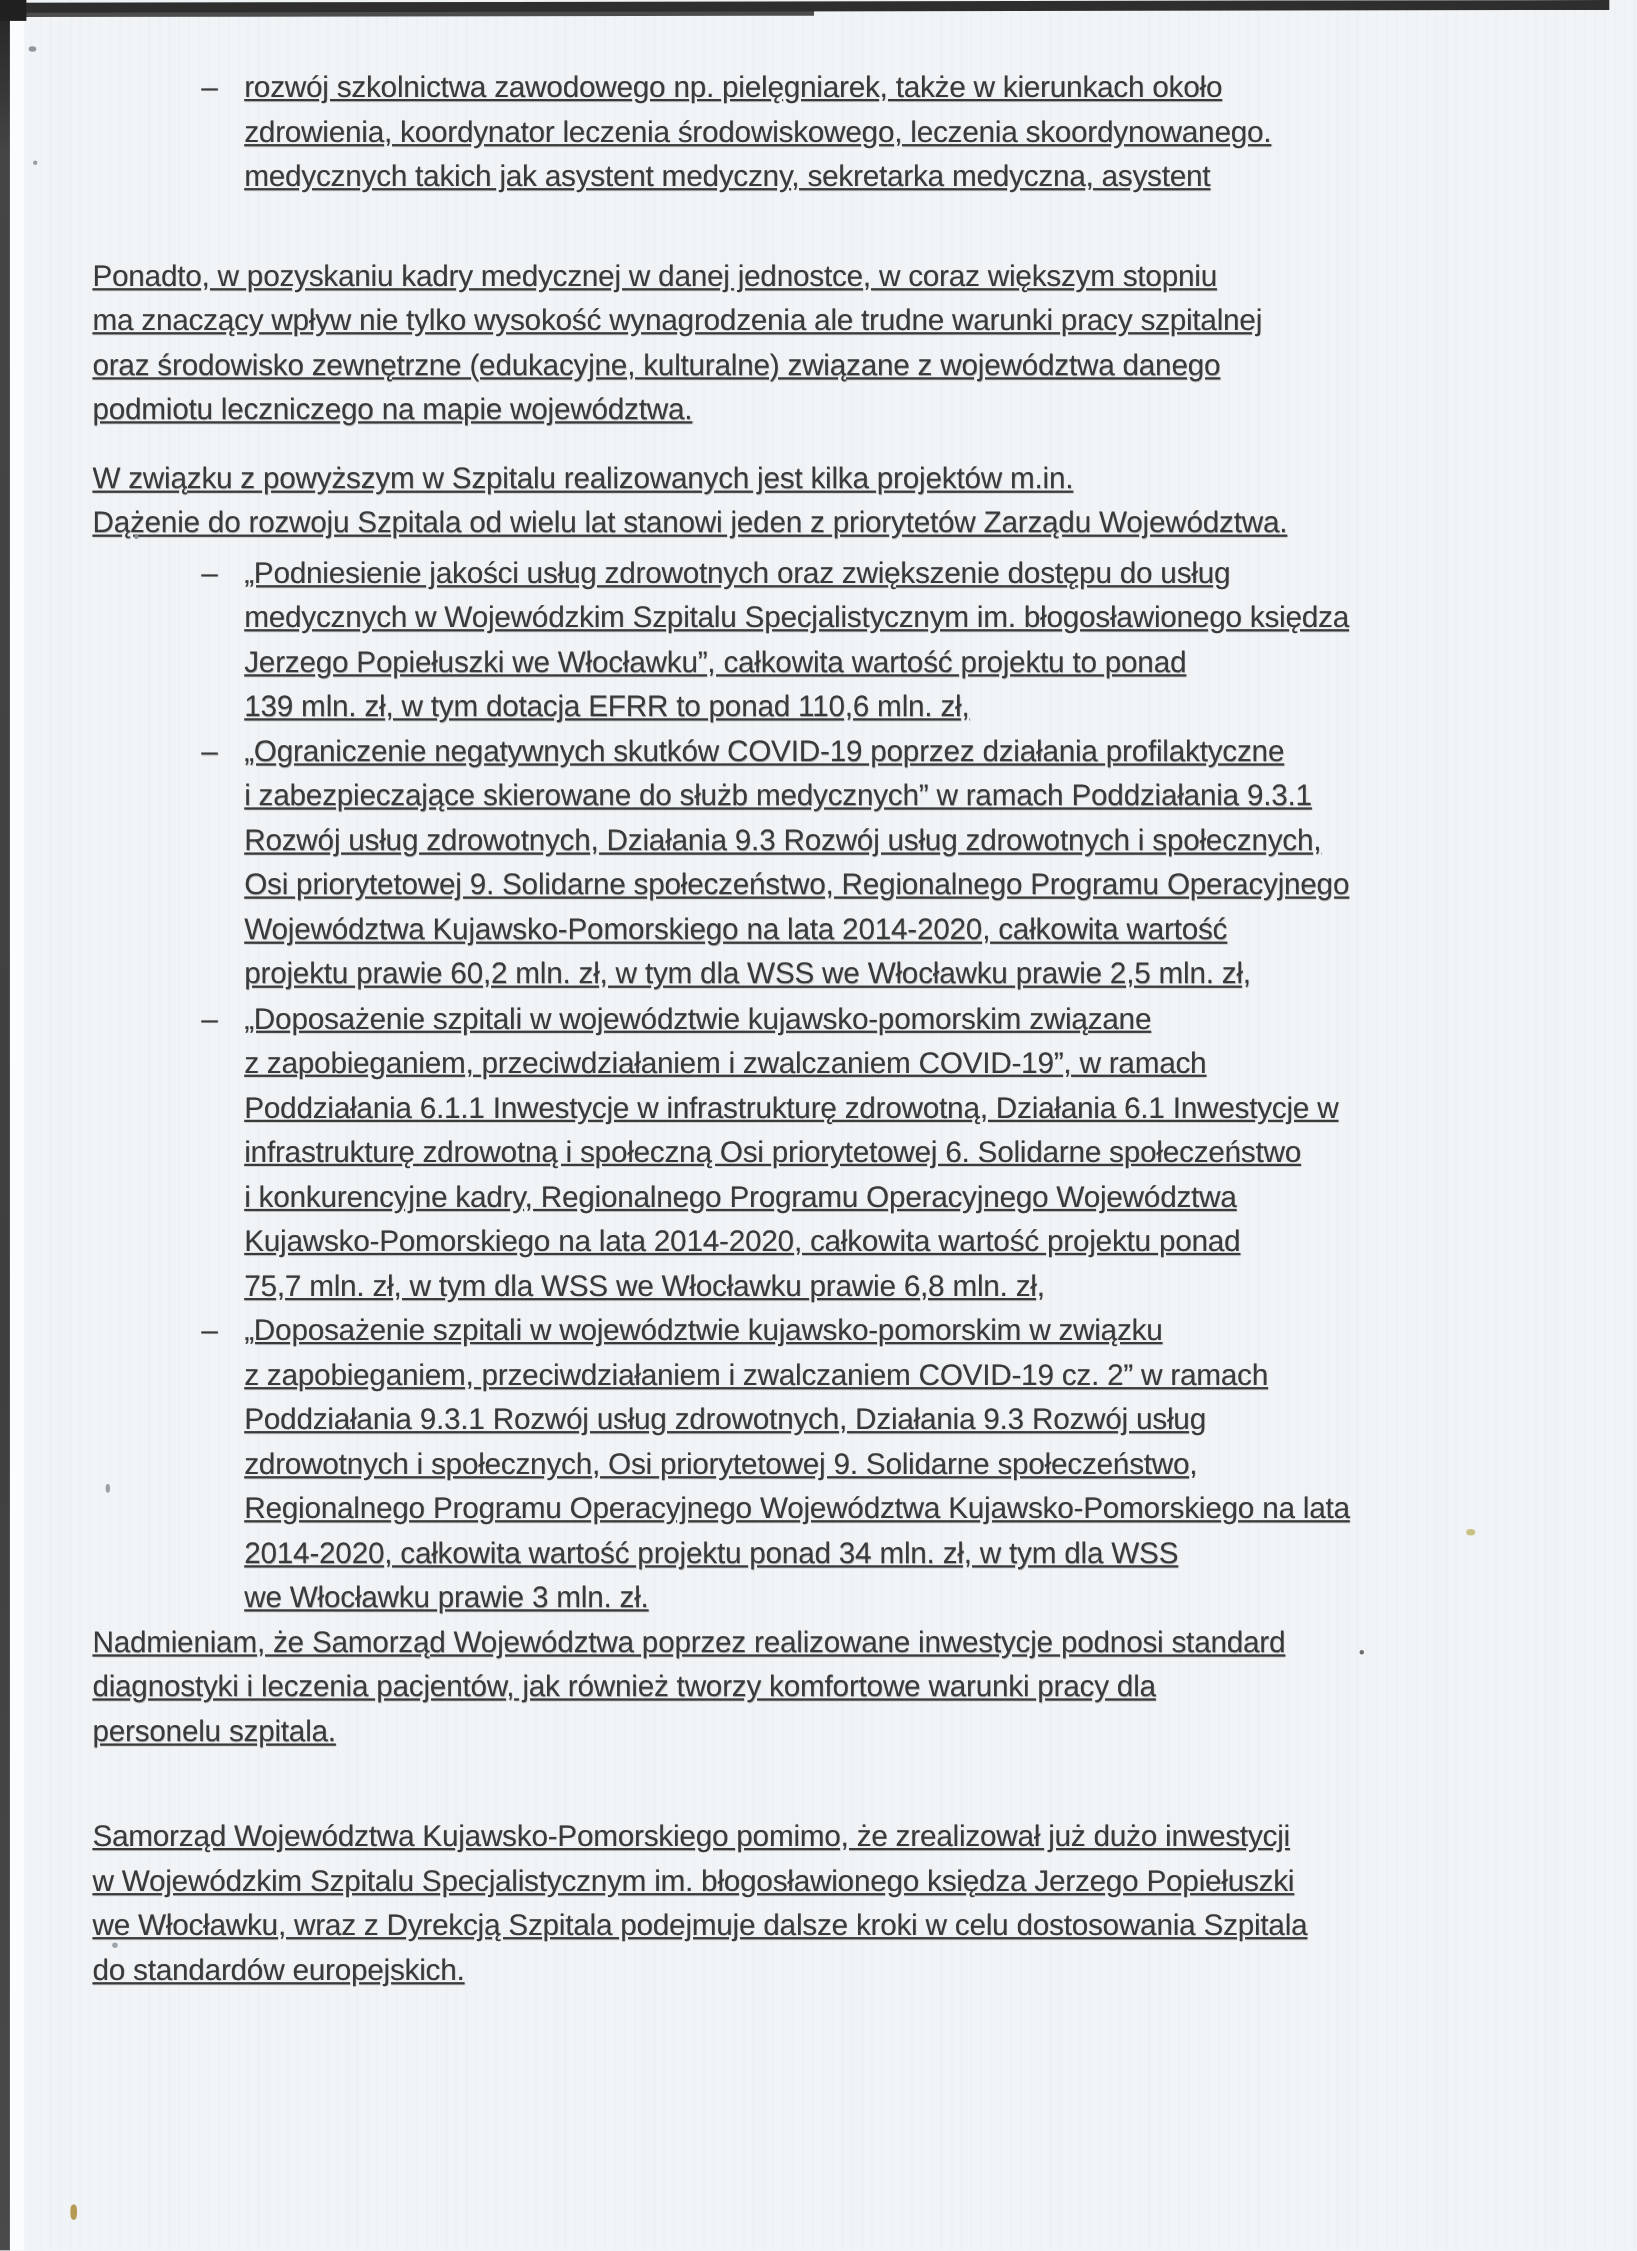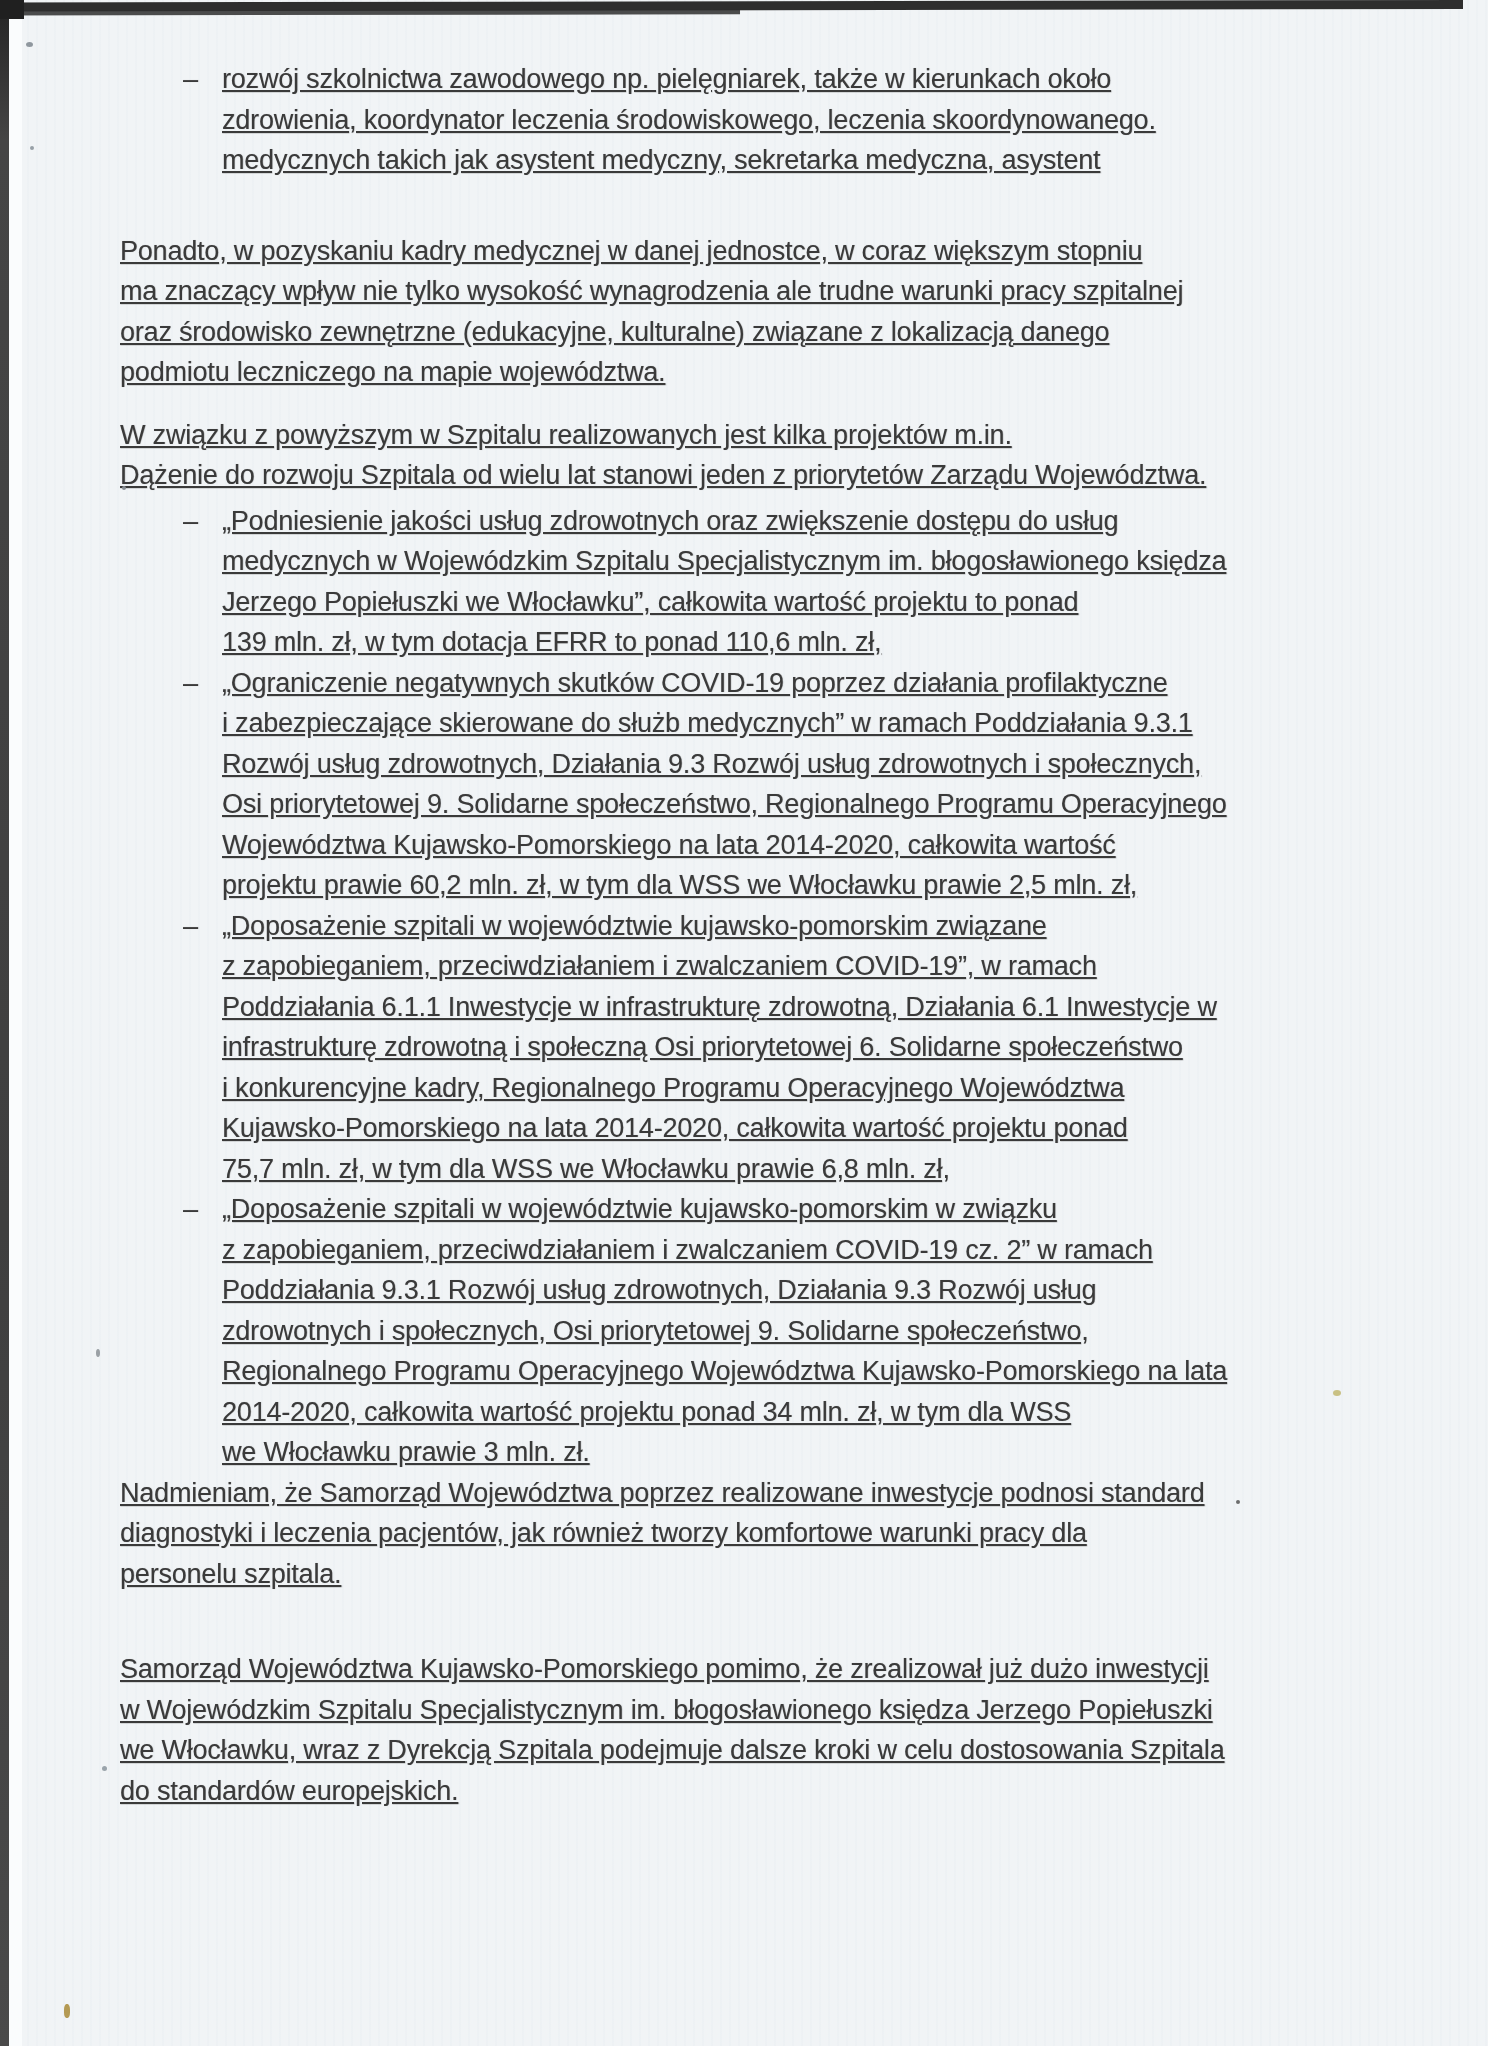--- a/index.html
+++ b/index.html
@@ -59,21 +59,21 @@
     left: 0; top: 59px;
     width: 1488px;
     color: #3a3a3a;
     font-size: 27px;
     line-height: 40.5px;
     letter-spacing: -0.2px;
     text-shadow: 0.4px 0.4px 0.7px rgba(70, 70, 70, 0.45);
     filter: blur(0.25px);
   }
   .line { white-space: pre; text-decoration: underline; }
-  .paragraph { margin-left: 120px; }
+  .paragraph { margin-left: 84px; }
   .bullet { margin-left: 222px; position: relative; }
   .bullet .marker { position: absolute; left: -39px; top: 0; }
 
   
   .block-1 { margin-top: 50px; }
   .block-2 { margin-top: 22px; }
   .block-3 { margin-top: 5px; }
   .block-8 { margin-top: 55px; }
 
   
@@ -98,21 +98,21 @@
 <div class="content" id="doc-body" style="color: rgb(58, 58, 58);">
     <div class="block bullet block-0">
       <span class="marker">–</span>
       <div class="line">rozwój szkolnictwa zawodowego np. pielęgniarek, także w kierunkach około</div>
       <div class="line">zdrowienia, koordynator leczenia środowiskowego, leczenia skoordynowanego.</div>
       <div class="line">medycznych takich jak asystent medyczny, sekretarka medyczna, asystent</div>
     </div>
     <div class="block paragraph block-1">
       <div class="line">Ponadto, w pozyskaniu kadry medycznej w danej jednostce, w coraz większym stopniu</div>
       <div class="line">ma znaczący wpływ nie tylko wysokość wynagrodzenia ale trudne warunki pracy szpitalnej</div>
-      <div class="line">oraz środowisko zewnętrzne (edukacyjne, kulturalne) związane z lokalizacją danego</div>
+      <div class="line">oraz środowisko zewnętrzne (edukacyjne, kulturalne) związane z województwa danego</div>
       <div class="line">podmiotu leczniczego na mapie województwa.</div>
     </div>
     <div class="block paragraph block-2">
       <div class="line">W związku z powyższym w Szpitalu realizowanych jest kilka projektów m.in.</div>
       <div class="line">Dążenie do rozwoju Szpitala od wielu lat stanowi jeden z priorytetów Zarządu Województwa.</div>
     </div>
     <div class="block bullet block-3">
       <span class="marker">–</span>
       <div class="line">„Podniesienie jakości usług zdrowotnych oraz zwiększenie dostępu do usług</div>
       <div class="line">medycznych w Wojewódzkim Szpitalu Specjalistycznym im. błogosławionego księdza</div>

